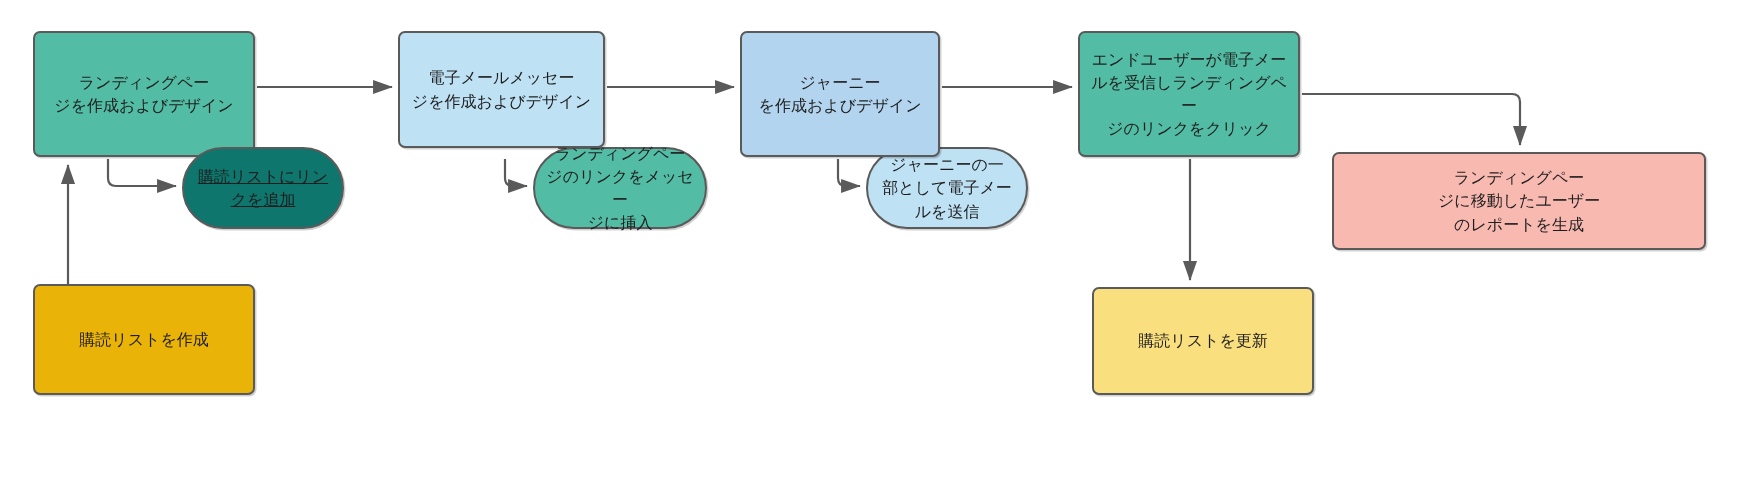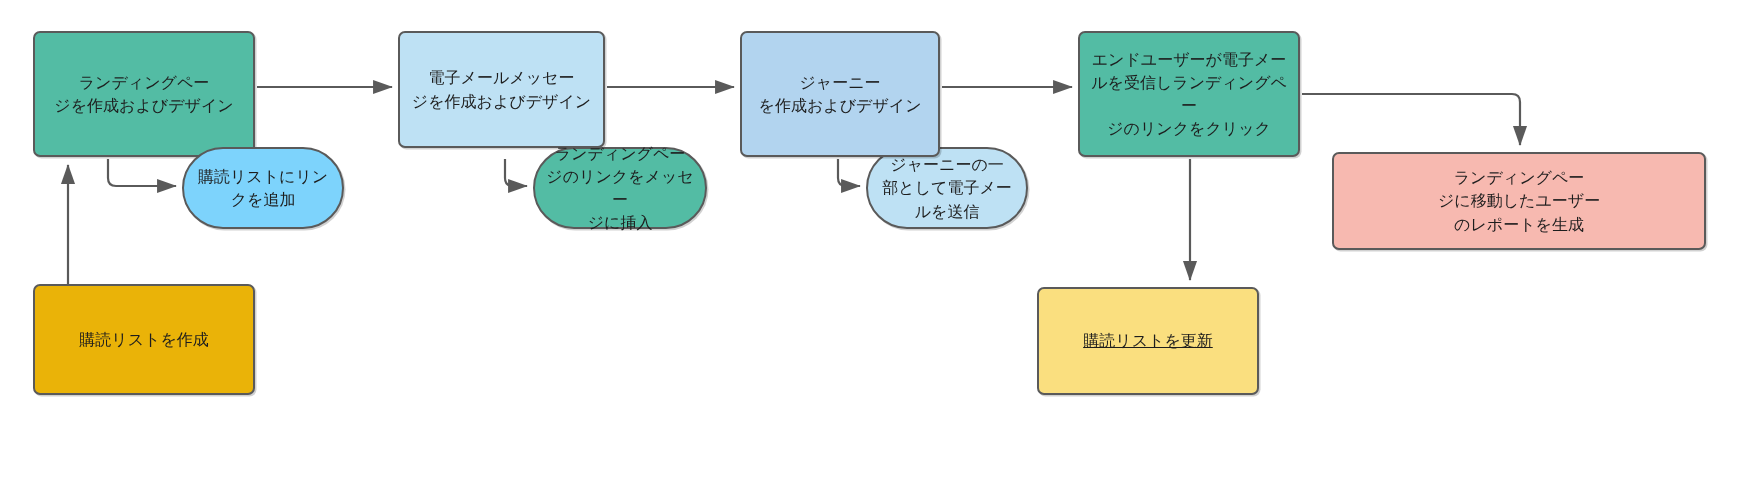--- a/index.html
+++ b/index.html
@@ -79,21 +79,21 @@
     <path d="M1190,159 L1190,280" fill="none" stroke="#5a5a5a" stroke-width="2.2" marker-end="url(#arrow)"></path>
 
     <path d="M1302,94 L1512,94 Q1520,94 1520,102 L1520,145" fill="none" stroke="#5a5a5a" stroke-width="2.2" marker-end="url(#arrow)"></path>
   </svg>
 
   <div class="node rect" style="left: 33px; top: 31px; width: 222px; height: 126px; background: rgb(83, 188, 164); font-size: 16px; border-color: rgb(90, 90, 90); color: rgb(29, 29, 29);">
     <span class="label">ランディングペー
 ジを作成およびデザイン</span>
   </div>
 
-  <div class="node pill" style="left: 182px; top: 147px; width: 162px; height: 82px; background: #7dd3fc; font-size: 16px; border-color: rgb(90, 90, 90); color: rgb(29, 29, 29);">
+  <div class="node pill" style="left: 182px; top: 147px; width: 162px; height: 82px; background: #0f766e; font-size: 16px; border-color: rgb(90, 90, 90); color: rgb(29, 29, 29); text-decoration: underline;">
     <span class="label">購読リストにリン
 クを追加</span>
   </div>
 
   <div class="node rect" style="left: 33px; top: 284px; width: 222px; height: 111px; background: #eab308; font-size: 16px; border-color: rgb(90, 90, 90); color: rgb(29, 29, 29);">
     <span class="label">購読リストを作成</span>
   </div>
 
   <div class="node rect" style="left: 398px; top: 31px; width: 207px; height: 117px; background: rgb(190, 225, 244); font-size: 16px; border-color: rgb(90, 90, 90); color: rgb(29, 29, 29);">
     <span class="label">電子メールメッセー
@@ -116,21 +116,21 @@
     <span class="label">ジャーニー
 を作成およびデザイン</span>
   </div>
 
   <div class="node rect" style="left: 1078px; top: 31px; width: 222px; height: 126px; background: rgb(83, 188, 164); font-size: 16px; border-color: rgb(90, 90, 90); color: rgb(29, 29, 29);">
     <span class="label">エンドユーザーが電子メー
 ルを受信しランディングペー
 ジのリンクをクリック</span>
   </div>
 
-  <div class="node rect" style="left: 1037px; top: 287px; width: 222px; height: 108px; background: rgb(250, 223, 127); font-size: 16px; border-color: rgb(90, 90, 90); color: rgb(29, 29, 29); text-decoration: underline;">
+  <div class="node rect" style="left: 1092px; top: 287px; width: 222px; height: 108px; background: rgb(250, 223, 127); font-size: 16px; border-color: rgb(90, 90, 90); color: rgb(29, 29, 29);">
     <span class="label">購読リストを更新</span>
   </div>
 
   <div class="node rect" style="left: 1332px; top: 152px; width: 374px; height: 98px; background: rgb(247, 185, 176); font-size: 16px; border-color: rgb(90, 90, 90); color: rgb(29, 29, 29);">
     <span class="label">ランディングペー
 ジに移動したユーザー
 のレポートを生成</span>
   </div>
 
 </div>

